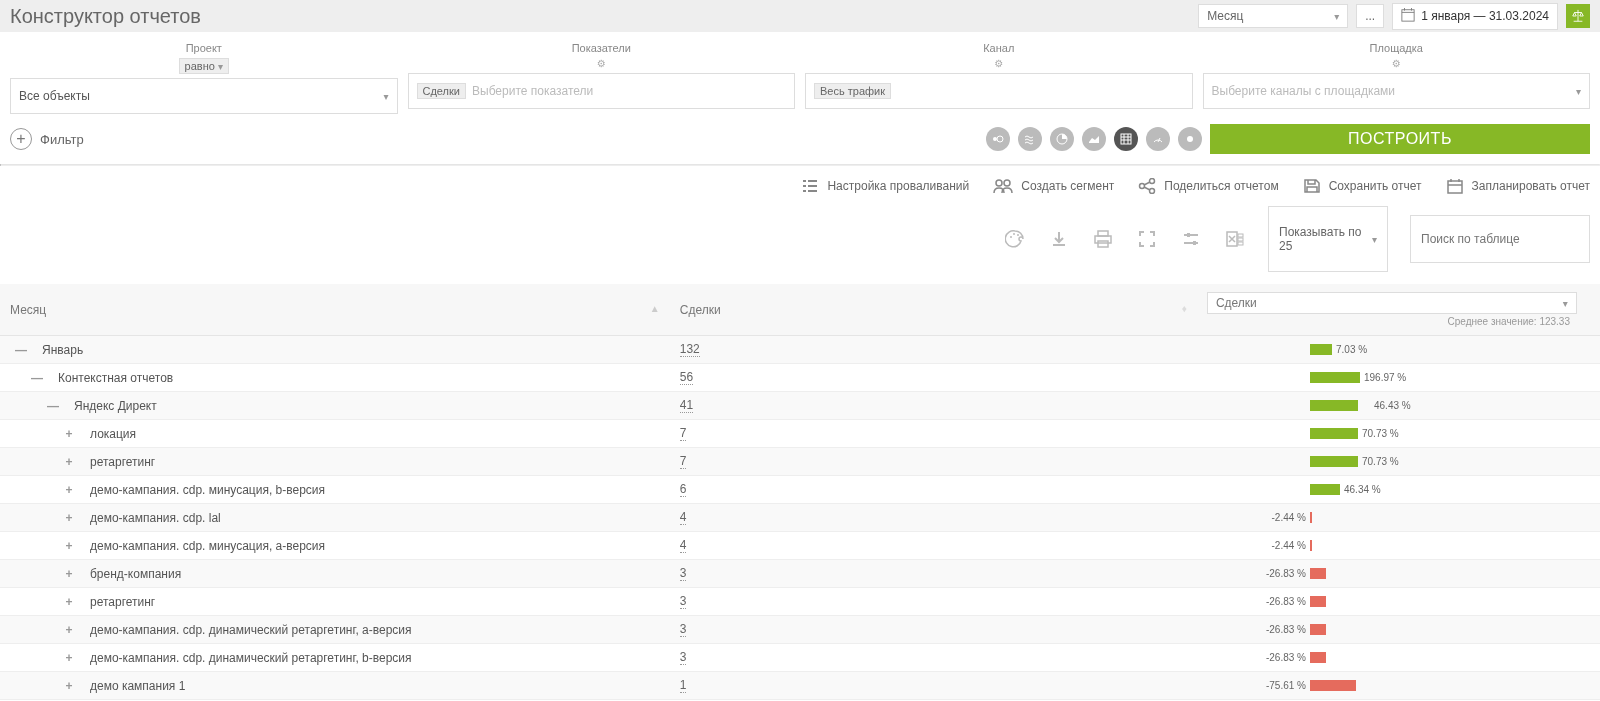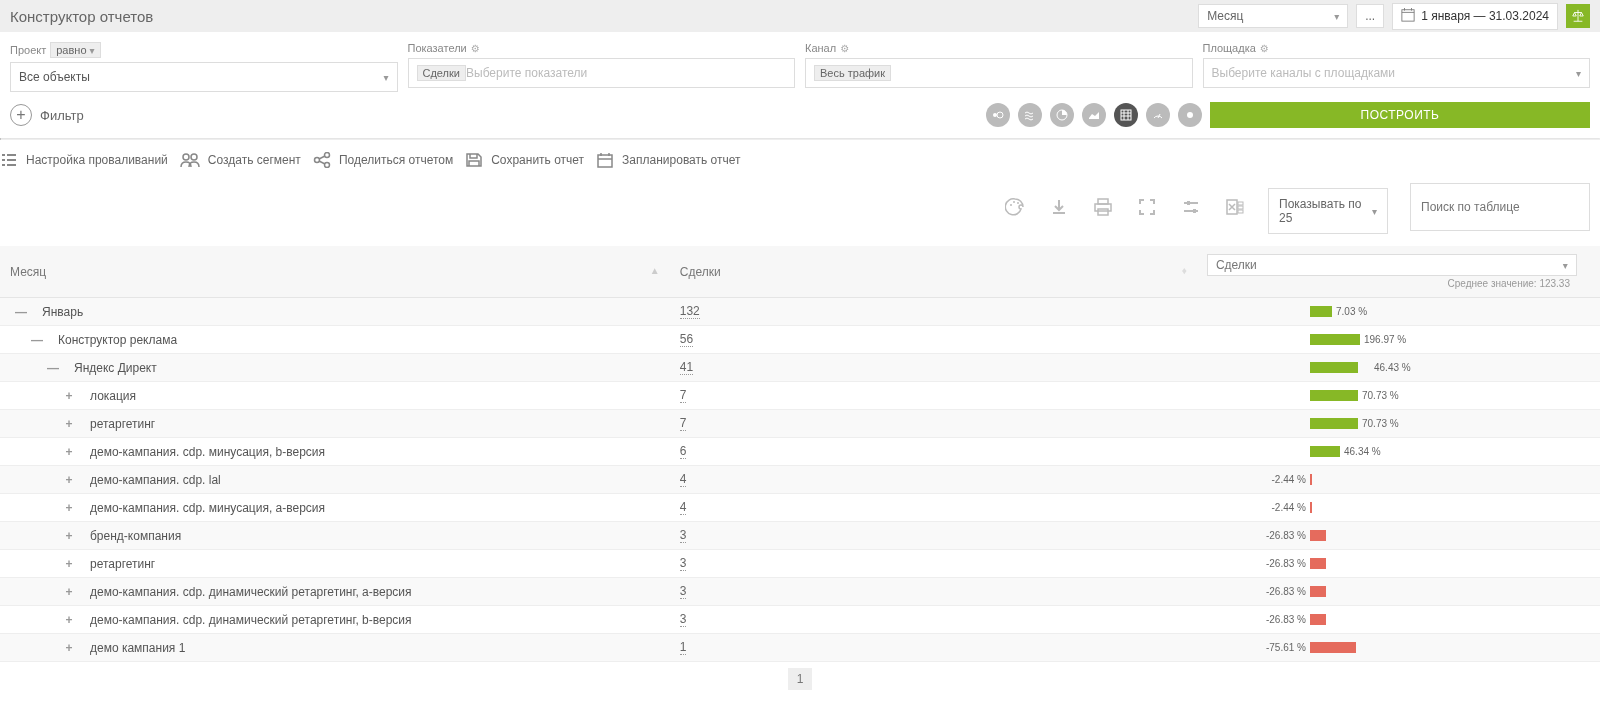--- a/index.html
+++ b/index.html
@@ -1,43 +1,43 @@
 <!DOCTYPE html>
 <html><head>
 <meta charset="utf-8">
 <style>
 * { box-sizing: border-box; margin: 0; padding: 0; }
 body { font-family: Arial, sans-serif; font-size: 12px; color: #555; background: #fff; width: 1600px; }
 .top-bar { background: #eeeeee; height: 32px; display: flex; align-items: center; padding: 0 10px; justify-content: space-between; }
-.title { font-size: 15px; color: #666; }
+.title { font-size: 20px; color: #666; }
 .top-right { display: flex; gap: 8px; align-items: center; }
 .select-box { background: #fff; border: 1px solid #ddd; padding: 4px 8px; display: flex; align-items: center; justify-content: space-between; min-width: 150px; font-size: 12px; color: #666; }
 .select-box.small { min-width: 28px; width: 28px; justify-content: center; padding: 4px; }
 .date-box { background: #fff; border: 1px solid #ddd; padding: 4px 8px; font-size: 12px; color: #333; display: flex; align-items: center; gap: 6px; }
 .green-btn { background: #87b826; width: 24px; height: 24px; display: flex; align-items: center; justify-content: center; }
 .filters-row { padding: 10px; display: flex; gap: 10px; }
 .filter-group { display: flex; flex-direction: column; gap: 4px; flex: 1; }
-.filter-label { font-size: 11px; color: #888; display: flex; align-items: center; gap: 4px; }
-.filter-input { border: 1px solid #ddd; background: #fff; padding: 5px 8px; display: flex; align-items: center; height: 30px; }
+.filter-label { font-size: 11px; color: #888; display: flex; align-items: center; gap: 4px; flex-direction: column; }
+.filter-input { border: 1px solid #ddd; background: #fff; padding: 5px 8px; display: flex; align-items: center; gap: 6px; height: 36px; }
 .tag { background: #eeeeee; border: 1px solid #ddd; padding: 1px 5px; font-size: 11px; color: #666; }
 .placeholder { color: #bbb; font-size: 12px; }
 .chevron { color: #999; font-size: 10px; }
 .filter-actions-row { padding: 0 10px 10px 10px; display: flex; justify-content: space-between; align-items: center; }
 .add-filter { display: flex; align-items: center; gap: 8px; color: #666; font-size: 13px; }
 .plus-circle { border: 1px solid #999; border-radius: 50%; width: 22px; height: 22px; display: flex; align-items: center; justify-content: center; color: #777; font-size: 16px; }
 .right-actions { display: flex; gap: 8px; align-items: center; }
 .circle-icon { width: 24px; height: 24px; border-radius: 50%; background: #bbb; display: flex; align-items: center; justify-content: center; color: #fff; }
 .circle-icon.dark { background: #555; }
-.build-btn { background: #87b826; color: #fff; padding: 6px 20px; font-size: 12px; letter-spacing: 0.5px; width: 380px; text-align: center; }
+.build-btn { background: #87b826; color: #fff; padding: 6px 20px; font-size: 16px; letter-spacing: 0.5px; width: 380px; text-align: center; }
 .divider { border-top: 1px solid #e5e5e5; margin: 0; }
-.report-actions { display: flex; padding: 12px 10px 8px 0; gap: 12px; }
+.report-actions { display: flex; justify-content: flex-end; padding: 12px 10px 8px 0; gap: 24px; }
 .report-action { display: flex; align-items: center; gap: 8px; color: #666; font-size: 12px; }
 .tool-row { display: flex; justify-content: flex-end; padding: 4px 10px 12px 10px; gap: 22px; align-items: center; }
 .tool-icon { color: #bbb; width: 22px; height: 20px; display: flex; align-items: center; justify-content: center; }
-.page-size-select { border: 1px solid #ddd; padding: 8px 10px; font-size: 12px; color: #666; display: flex; align-items: center; gap: 8px; width: 120px; justify-content: space-between; margin-top: 8px; }
+.page-size-select { border: 1px solid #ddd; padding: 18px 10px; font-size: 12px; color: #666; display: flex; align-items: center; gap: 8px; width: 120px; justify-content: space-between; }
 .search-box { border: 1px solid #ddd; padding: 16px 10px; font-size: 12px; width: 180px; }
 .search-box input { border: none; outline: none; width: 100%; font-size: 12px; }
 .table { width: 100%; border-collapse: collapse; }
 .table-header td { background: #f7f7f7; padding: 8px 10px; font-size: 12px; color: #777; border-bottom: 1px solid #e5e5e5; }
 .col-month { width: 648px; }
 .col-deals { width: 510px; }
 .col-bar { width: 390px; }
 .metric-select { background: #fff; border: 1px solid #ddd; padding: 3px 8px; display: flex; justify-content: space-between; width: 370px; align-items: center; font-size: 12px; }
 .avg-label { font-size: 10px; color: #999; text-align: right; padding-right: 20px; padding-top: 2px; }
 .table-row td { padding: 6px 10px; font-size: 12px; color: #555; border-bottom: 1px solid #eee; height: 27px; }
@@ -320,21 +320,21 @@
               <div class="bar-pos" style="width: 22px;"></div>
               <span class="pct-label" style="text-align: left; position: absolute; left: 26px;">7.03 %</span>
             </div>
           </div>
         </td>
       </tr>
       <tr class="table-row">
         <td class="col-month">
           <div class="expand-cell" style="padding-left: 20px;">
             <span class="exp-icon">—</span>
-            <span>Конструктор реклама</span>
+            <span>Контекстная отчетов</span>
           </div>
         </td>
         <td class="col-deals"><span class="deal-val">56</span></td>
         <td class="col-bar">
           <div class="bar-cell">
             <div class="bar-container">
               <div class="bar-pos" style="width: 50px;"></div>
               <span class="pct-label" style="text-align: left; position: absolute; left: 54px;">196.97 %</span>
             </div>
           </div>

